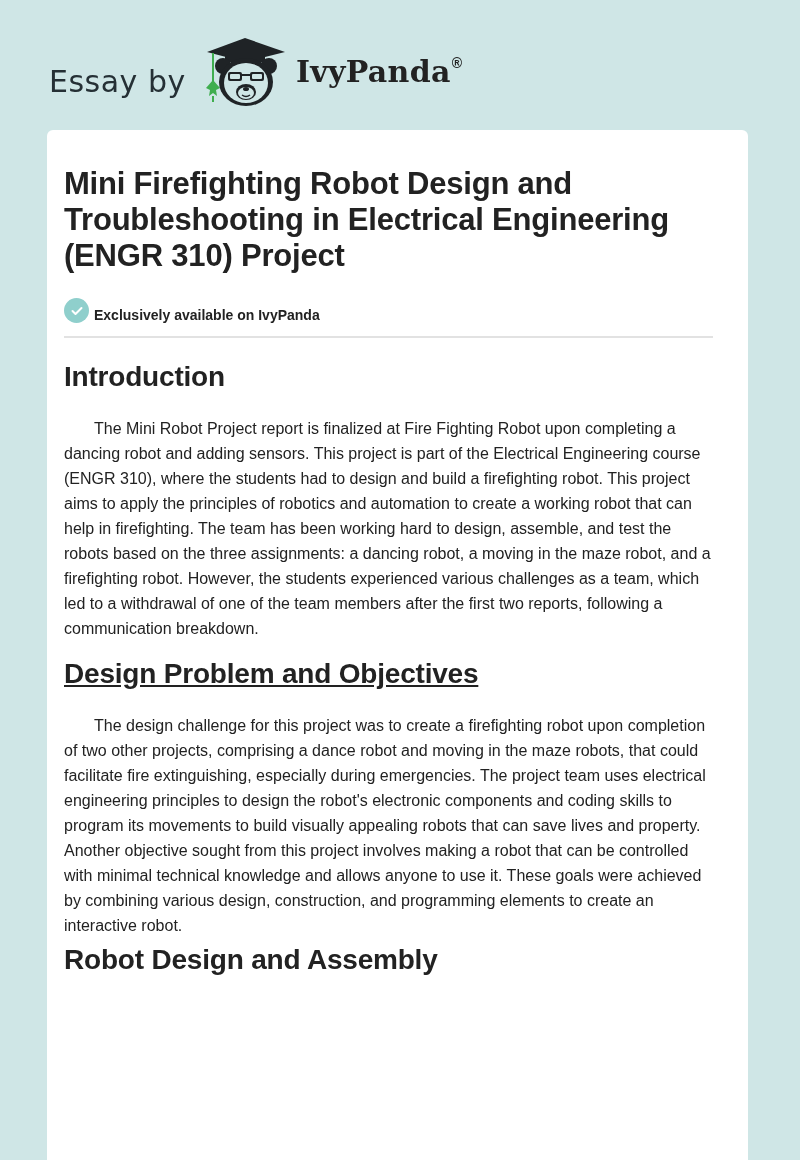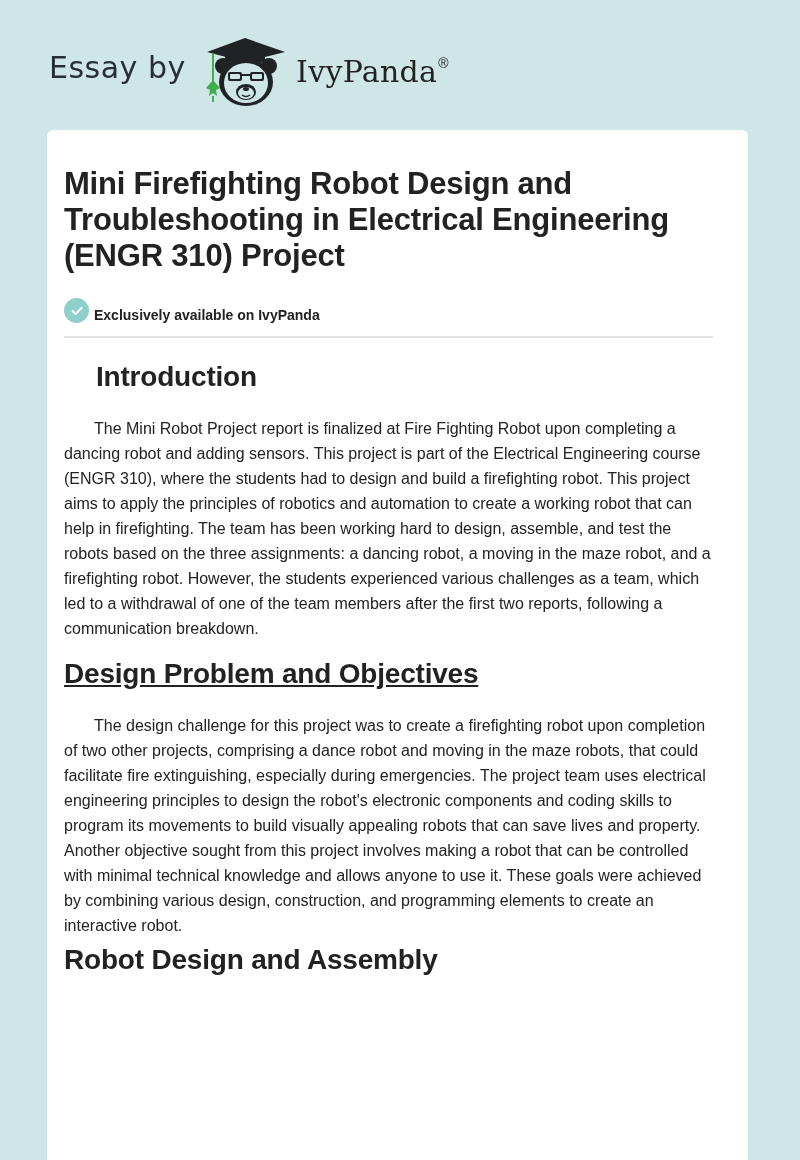--- a/index.html
+++ b/index.html
@@ -16,39 +16,39 @@
     }
     .header {
       position: absolute;
       top: 0; left: 0;
       width: 800px;
       height: 130px;
     }
     .essay-by {
       position: absolute;
       left: 49px;
-      top: 50px;
+      top: 64px;
       font-family: "DejaVu Sans", sans-serif;
       font-size: 30px;
       color: #253035;
       letter-spacing: 0.5px;
     }
     .logo {
       position: absolute;
       left: 203px;
       top: 36px;
       width: 86px;
       height: 72px;
     }
     .brand {
       position: absolute;
       left: 296px;
       top: 54px;
       font-family: "DejaVu Serif", serif;
-      font-weight: normal;
+      font-weight: bold;
       font-size: 30px;
       color: #222;
       letter-spacing: 0.3px;
     }
     .brand sup {
       font-size: 14px;
       font-family: "Liberation Sans", sans-serif;
       vertical-align: 14px;
       margin-left: 1px;
     }
@@ -98,21 +98,21 @@
       margin-top: 13px;
       width: 649px;
     }
     h2 {
       font-size: 28px;
       font-weight: bold;
       color: #222;
       line-height: 34px;
       letter-spacing: -0.2px;
     }
-    .sec1 { margin-top: 22px; margin-left: 32px; }
+    .sec1 { margin-top: 22px; }
     .para {
       font-size: 16px;
       line-height: 25px;
       color: #222;
       text-indent: 30px;
       width: 652px;
     }
     .p1 { margin-top: 22px; }
     .sec2 { margin-top: 16px; text-decoration: underline; }
     .p2 { margin-top: 22px; }

